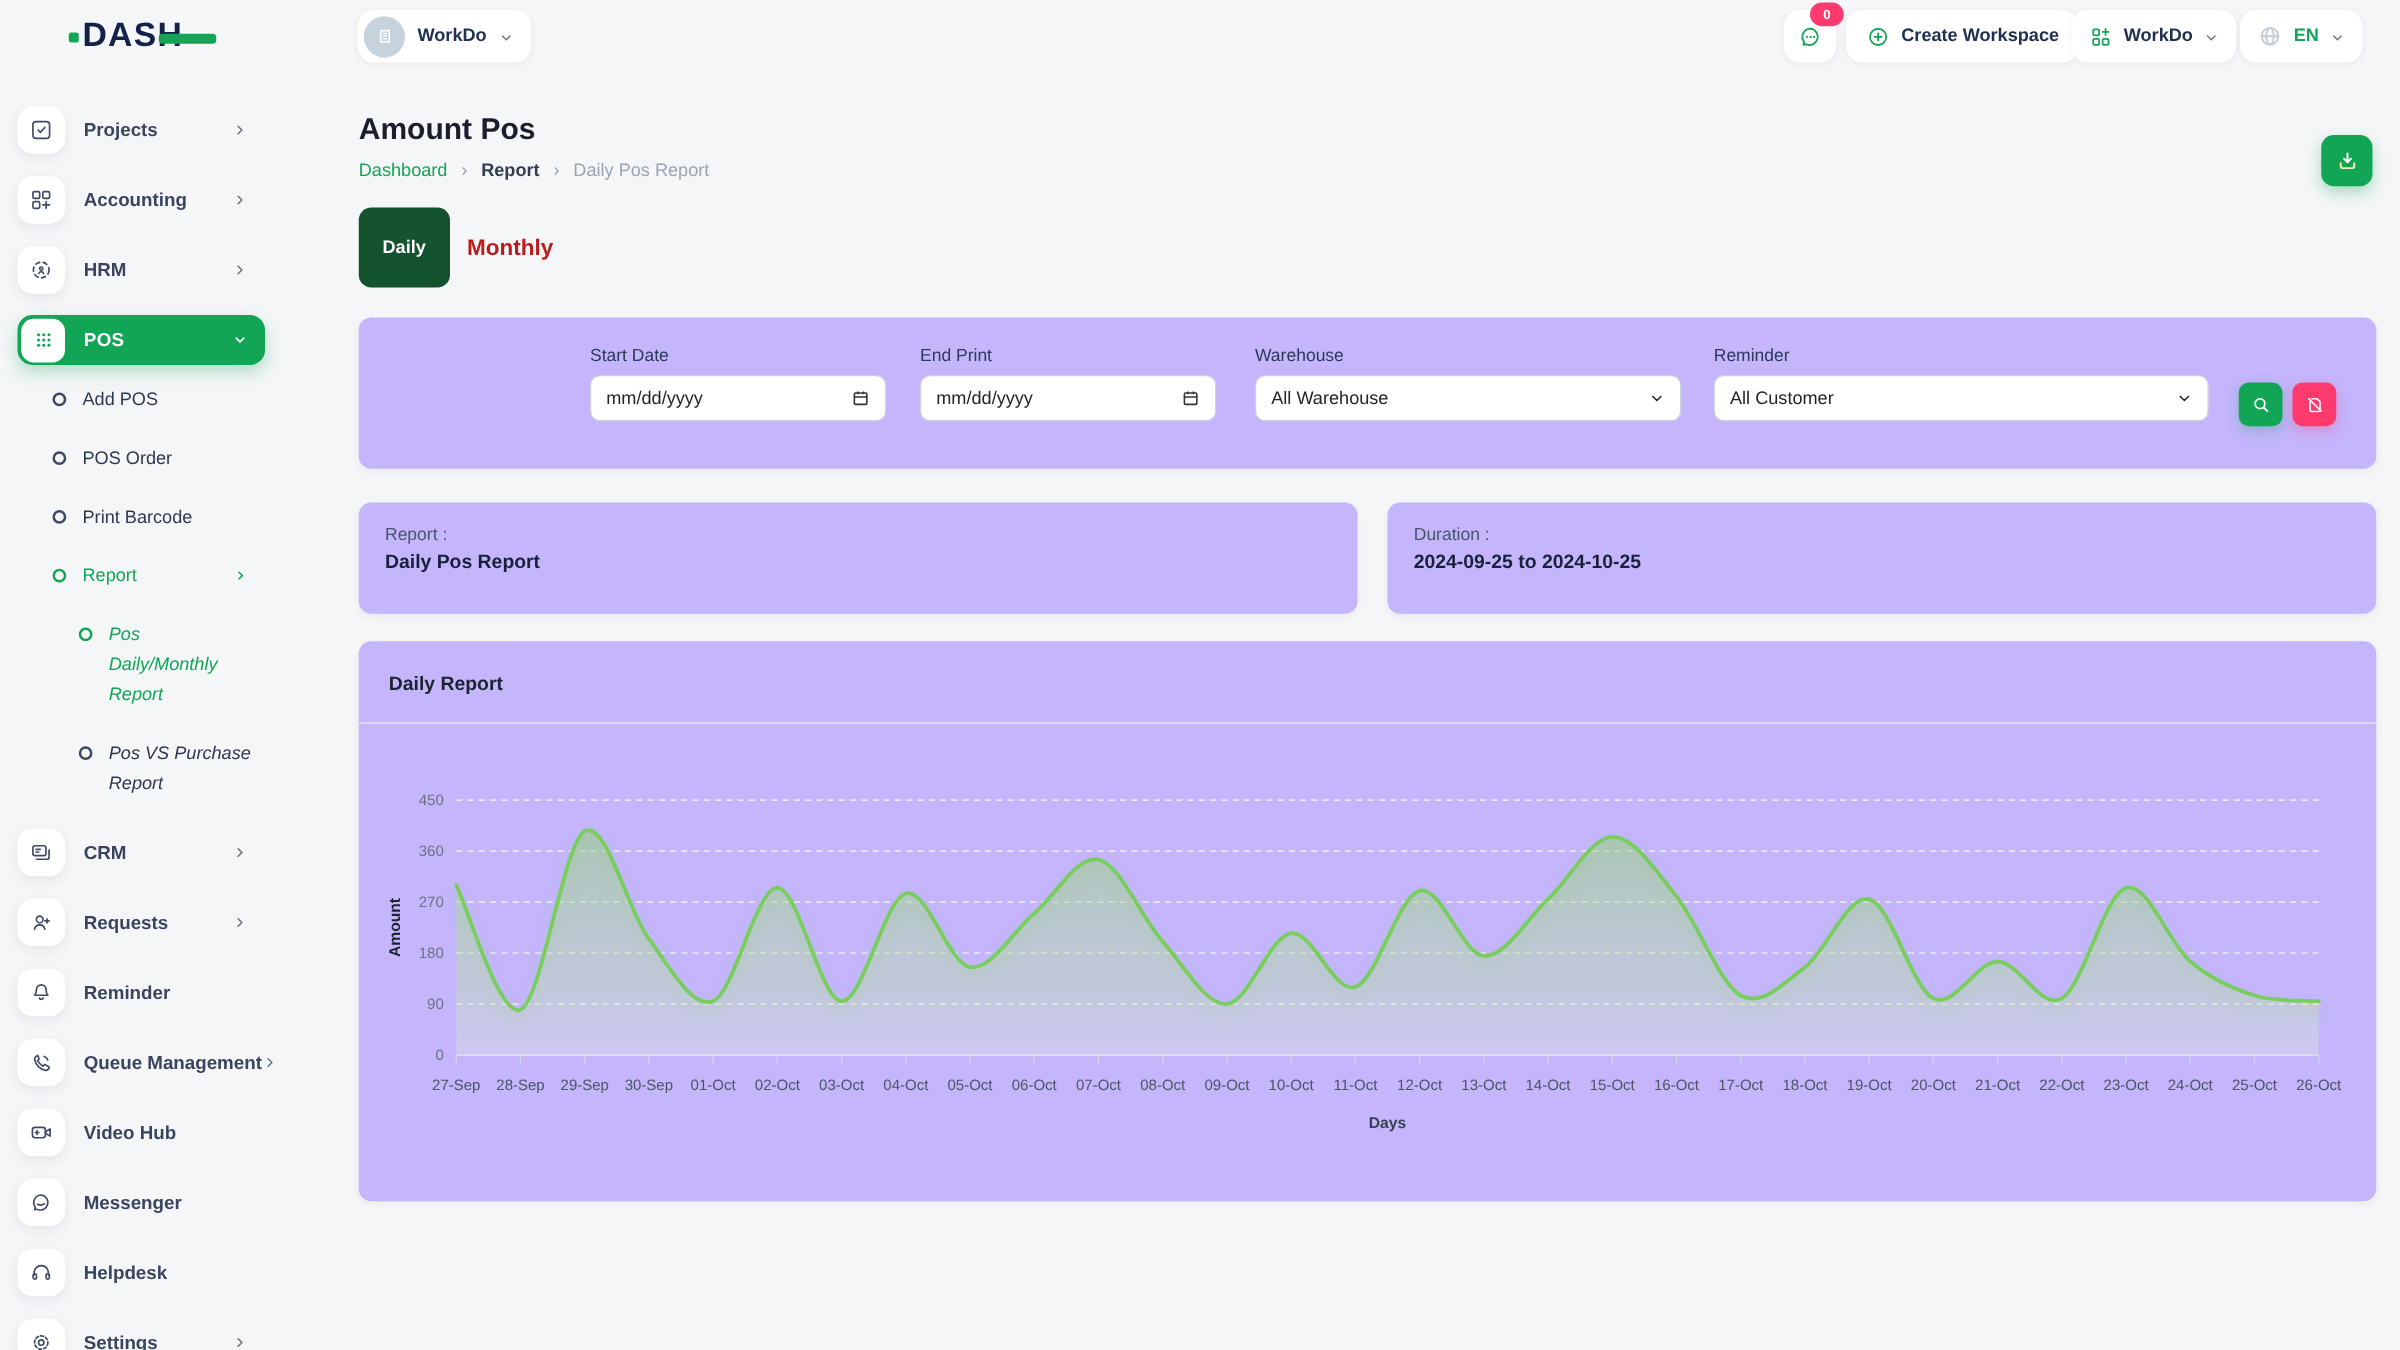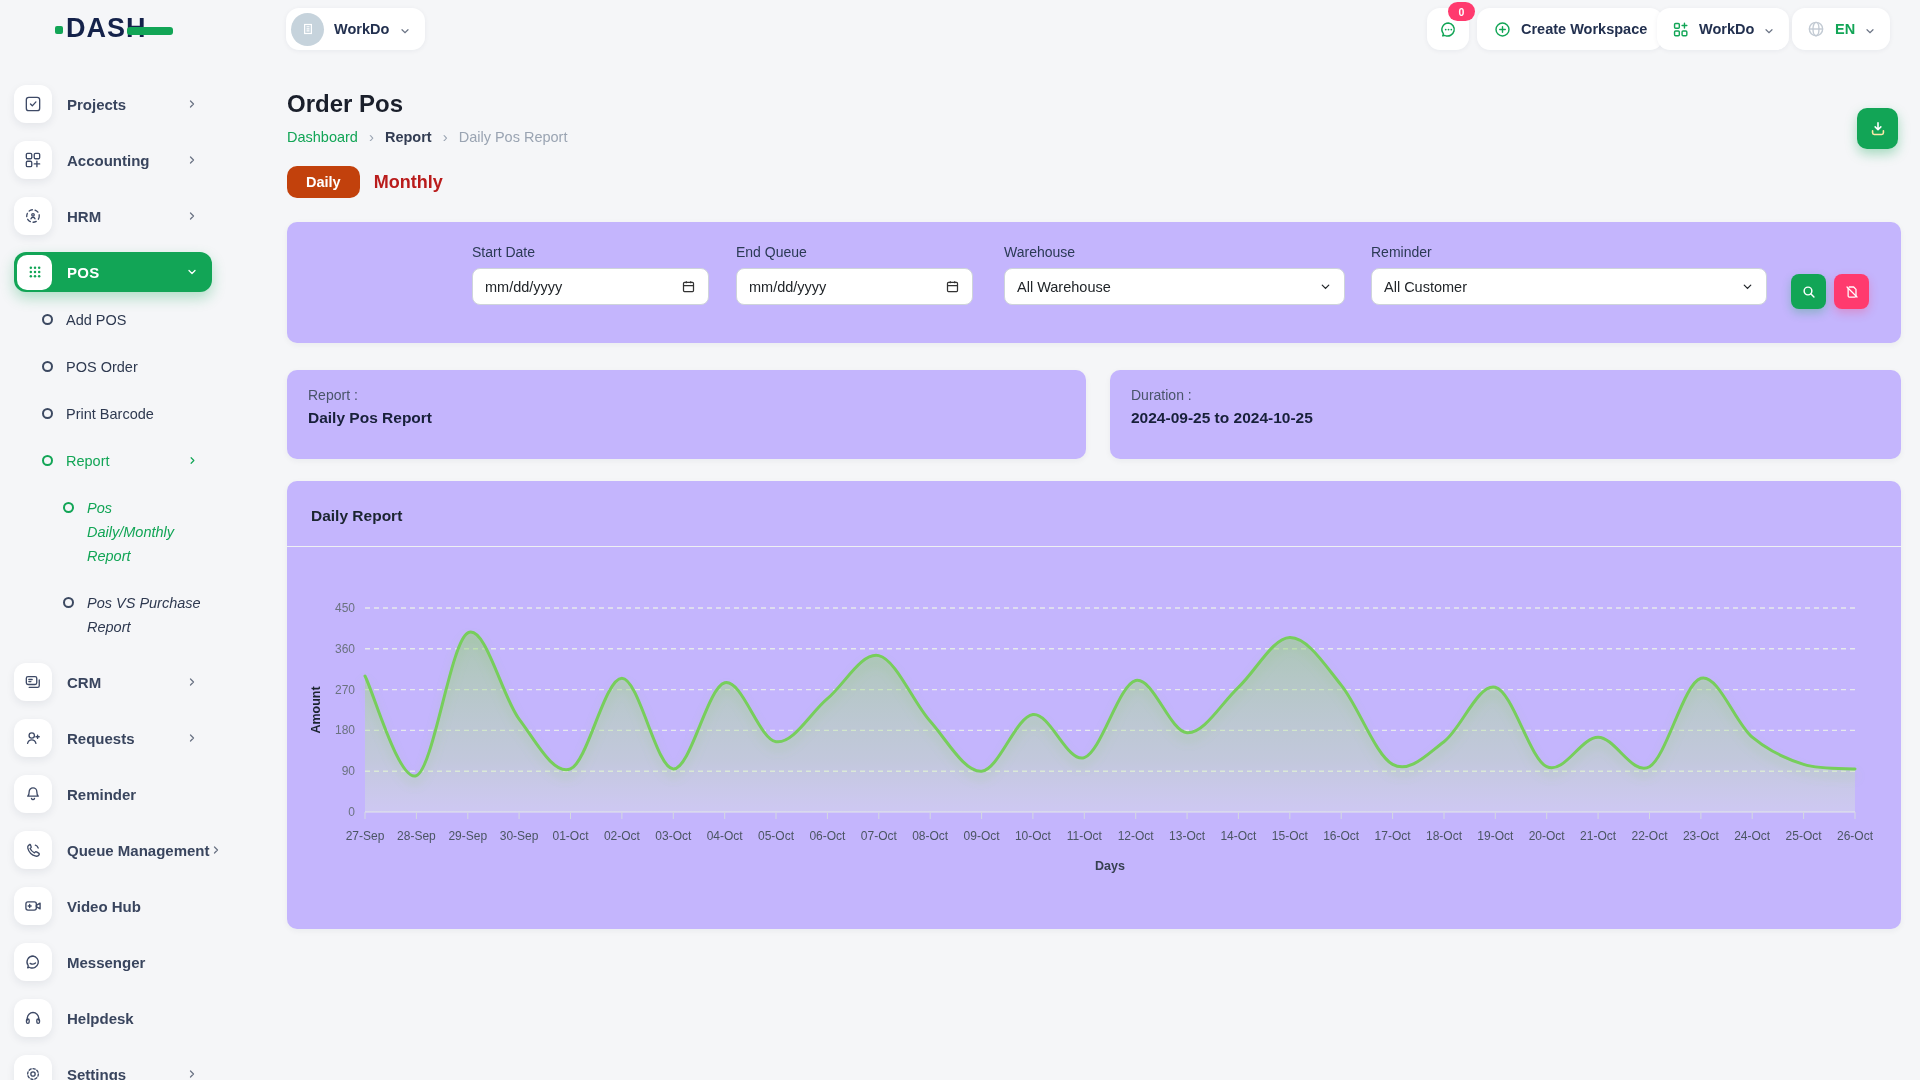--- a/index.html
+++ b/index.html
@@ -51,21 +51,21 @@
   
   .main{position:absolute;left:287px;top:58px;width:1614px;}
   .page-title{margin:32px 0 0 0;font-size:24px;font-weight:700;color:#1a1f2b;}
   .breadcrumb{display:flex;align-items:center;margin-top:10px;font-size:14.5px;}
   .bc-link{color:#12A556;font-weight:500;cursor:pointer;}
   .bc-sep{color:#9aa4b2;margin:0 11px;font-size:15px;}
   .bc-mid{color:#323c52;font-weight:600;}
   .bc-cur{color:#9aa4b2;font-weight:500;}
   .dl-btn{position:absolute;top:50px;right:3px;width:41px;height:41px;border-radius:10px;background:#12A556;display:grid;place-items:center;cursor:pointer;box-shadow:0 5px 12px rgba(18,165,86,.35);}
   .tabs{display:flex;align-items:center;margin-top:21px;}
-  .tab-daily{background:#c2410c;color:#fff;border:none;border-radius:10px;padding:8px 19px;font-size:14.5px;font-weight:600;font-family:inherit;cursor:pointer;}
+  .tab-daily{background:#14532d;color:#fff;border:none;border-radius:10px;padding:24px 19px;font-size:14.5px;font-weight:600;font-family:inherit;cursor:pointer;}
   .tab-monthly{background:none;border:none;color:#b91c1c;font-size:18px;font-weight:600;font-family:inherit;margin-left:8px;cursor:pointer;}
 
   .card{background:#c4b5fd;border-radius:10px;box-shadow:0 2px 6px rgba(21,30,60,.05);}
   .filter-card{margin-top:24px;height:121px;display:flex;align-items:flex-start;padding:0;box-sizing:border-box;}
   .filter-inner{display:flex;width:100%;padding:22px 0 0 185px;box-sizing:border-box;}
   .fgroup{display:flex;flex-direction:column;}
   .flabel{font-size:14px;color:#2B3A55;margin-bottom:8px;}
   .control{height:35px;border:1px solid #CED4DA;border-radius:8px;background:#fff;display:flex;align-items:center;padding:0 12px;font-size:14.5px;color:#212529;cursor:pointer;box-sizing:content-box;}
   .control .val{white-space:nowrap;}
   .control .tail{margin-left:auto;display:grid;place-items:center;color:#444;}
@@ -363,21 +363,21 @@
         <span class="nav-label">Settings</span>
         <span class="nav-chev">
           <svg viewBox="0 0 24 24" fill="none" stroke="currentColor" stroke-width="2.6" stroke-linecap="round" stroke-linejoin="round">
             <path d="M9 6l6 6-6 6"></path>
           </svg>
         </span>
       </div>
     </nav>
 
   <div class="main">
-    <h1 class="page-title">Order Pos</h1>
+    <h1 class="page-title">Amount Pos</h1>
     <div class="breadcrumb">
       <span class="bc-link">Dashboard</span>
       <span class="bc-sep">›</span>
       <span class="bc-mid">Report</span>
       <span class="bc-sep">›</span>
       <span class="bc-cur">Daily Pos Report</span>
     </div>
 
     <div class="dl-btn">
       <svg width="20" height="20" viewBox="0 0 24 24" fill="none" stroke-linecap="round" stroke-linejoin="round">
@@ -401,21 +401,21 @@
             <span class="val">mm/dd/yyyy</span>
             <span class="tail">
               <svg width="15" height="15" viewBox="0 0 24 24" fill="none" stroke="#333" stroke-width="2">
                   <rect x="4" y="5.5" width="16" height="14.5" rx="1.5"></rect>
                   <path d="M4 10.5h16M8.5 3.5v3.4M15.5 3.5v3.4"></path>
                 </svg>
             </span>
           </div>
         </div>
         <div class="fgroup g2">
-          <span class="flabel">End Queue</span>
+          <span class="flabel">End Print</span>
           <div class="control">
             <span class="val">mm/dd/yyyy</span>
             <span class="tail">
               <svg width="15" height="15" viewBox="0 0 24 24" fill="none" stroke="#333" stroke-width="2">
                   <rect x="4" y="5.5" width="16" height="14.5" rx="1.5"></rect>
                   <path d="M4 10.5h16M8.5 3.5v3.4M15.5 3.5v3.4"></path>
                 </svg>
             </span>
           </div>
         </div>

